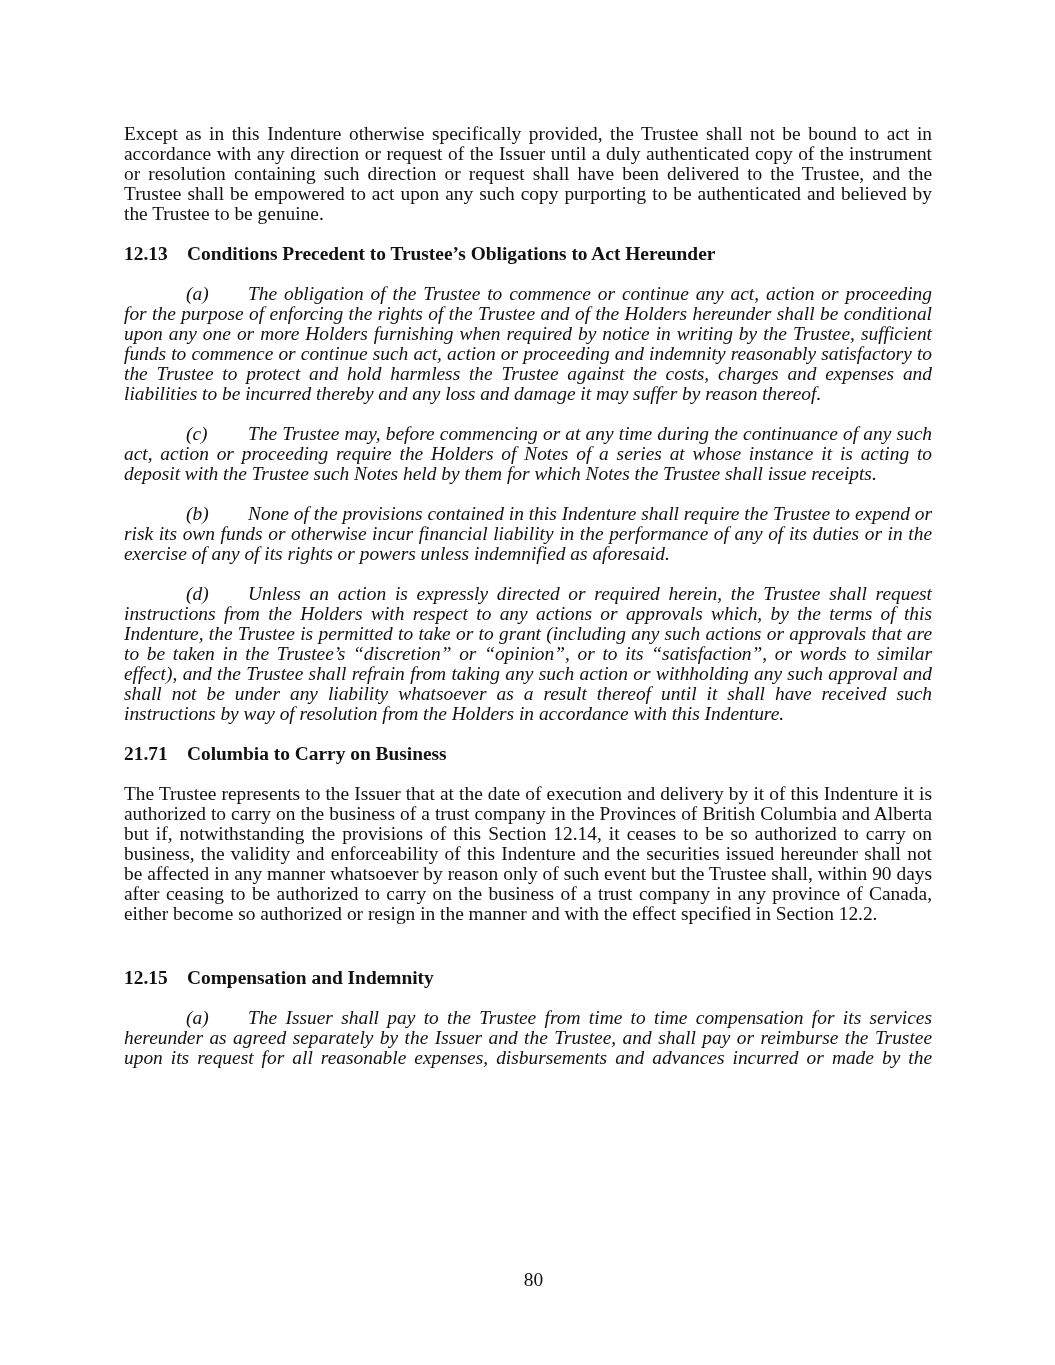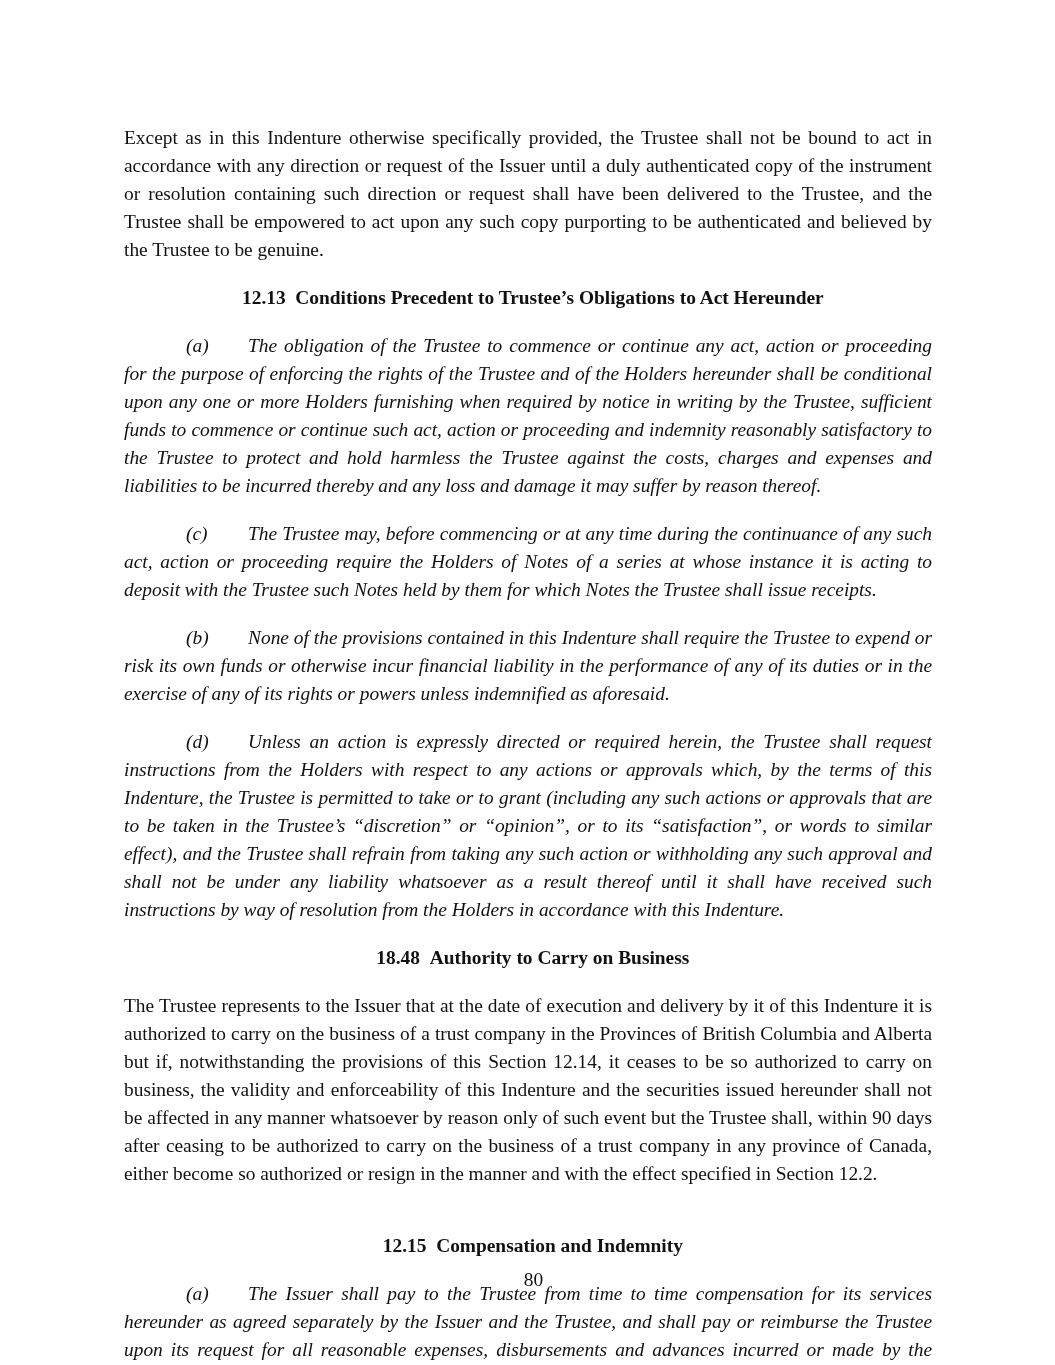--- a/index.html
+++ b/index.html
@@ -1,24 +1,24 @@
 <!DOCTYPE html>
 <html><head>
 <meta charset="utf-8">
 <style>
   html, body { margin: 0; padding: 0; background: #ffffff; }
   body { width: 1055px; height: 1365px; position: relative; overflow: hidden; }
   .page {
     position: absolute; left: 124px; top: 124px; width: 808px;
-    font-family: "Liberation Serif", serif; font-size: 19.4px; line-height: 28px;
+    font-family: "Liberation Serif", serif; font-size: 19.4px; line-height: 20px;
     color: #111111;
   }
   p { margin: 0; text-align: justify; text-align-last: left; }
   .para { margin-bottom: 20px; }
-  .heading { font-weight: bold; margin: 0 0 20px 0; text-align: center; }
+  .heading { font-weight: bold; margin: 0 0 20px 0; }
   .heading .num { display: inline-block; width: 63px; }
   .sub { text-indent: 62px; font-style: italic; }
   .sub .lbl { display: inline-block; width: 62px; text-indent: 0; }
   .footer {
     position: absolute; left: 6px; width: 1055px; top: 1269px; text-align: center;
     font-family: "Liberation Serif", serif; font-size: 19.4px; color: #111111;
   }
 </style>
 </head>
 <body>
@@ -37,21 +37,21 @@
     <span class="lbl">(c)</span><span>The Trustee may, before commencing or at any time during the continuance of any such act, action or proceeding require the Holders of Notes of a series at whose instance it is acting to deposit with the Trustee such Notes held by them for which Notes the Trustee shall issue receipts.</span>
   </p>
   <p class="para sub">
     <span class="lbl">(b)</span><span>None of the provisions contained in this Indenture shall require the Trustee to expend or risk its own funds or otherwise incur financial liability in the performance of any of its duties or in the exercise of any of its rights or powers unless indemnified as aforesaid.</span>
   </p>
   <p class="para sub">
     <span class="lbl">(d)</span><span>Unless an action is expressly directed or required herein, the Trustee shall request instructions from the Holders with respect to any actions or approvals which, by the terms of this Indenture, the Trustee is permitted to take or to grant (including any such actions or approvals that are to be taken in the Trustee’s “discretion” or “opinion”, or to its “satisfaction”, or words to similar effect), and the Trustee shall refrain from taking any such action or withholding any such approval and shall not be under any liability whatsoever as a result thereof until it shall have received such instructions by way of resolution from the Holders in accordance with this Indenture.</span>
   </p>
 
   <h2 class="heading" style="font-size:19.4px;">
-    <span class="num">18.48</span><span>Authority to Carry on Business</span>
+    <span class="num">21.71</span><span>Columbia to Carry on Business</span>
   </h2>
   <p class="para">The Trustee represents to the Issuer that at the date of execution and delivery by it of this Indenture it is authorized to carry on the business of a trust company in the Provinces of British Columbia and Alberta but if, notwithstanding the provisions of this Section 12.14, it ceases to be so authorized to carry on business, the validity and enforceability of this Indenture and the securities issued hereunder shall not be affected in any manner whatsoever by reason only of such event but the Trustee shall, within 90 days after ceasing to be authorized to carry on the business of a trust company in any province of Canada, either become so authorized or resign in the manner and with the effect specified in Section 12.2.</p>
 
   <h2 class="heading" style="font-size:19.4px;margin-top:44px;">
     <span class="num">12.15</span><span>Compensation and Indemnity</span>
   </h2>
   <p class="sub" style="text-align-last: justify; margin-top: 14px;">
     <span class="lbl">(a)</span><span>The Issuer shall pay to the Trustee from time to time compensation for its services hereunder as agreed separately by the Issuer and the Trustee, and shall pay or reimburse the Trustee upon its request for all reasonable expenses, disbursements and advances incurred or made by the</span>
   </p>
 </div>

